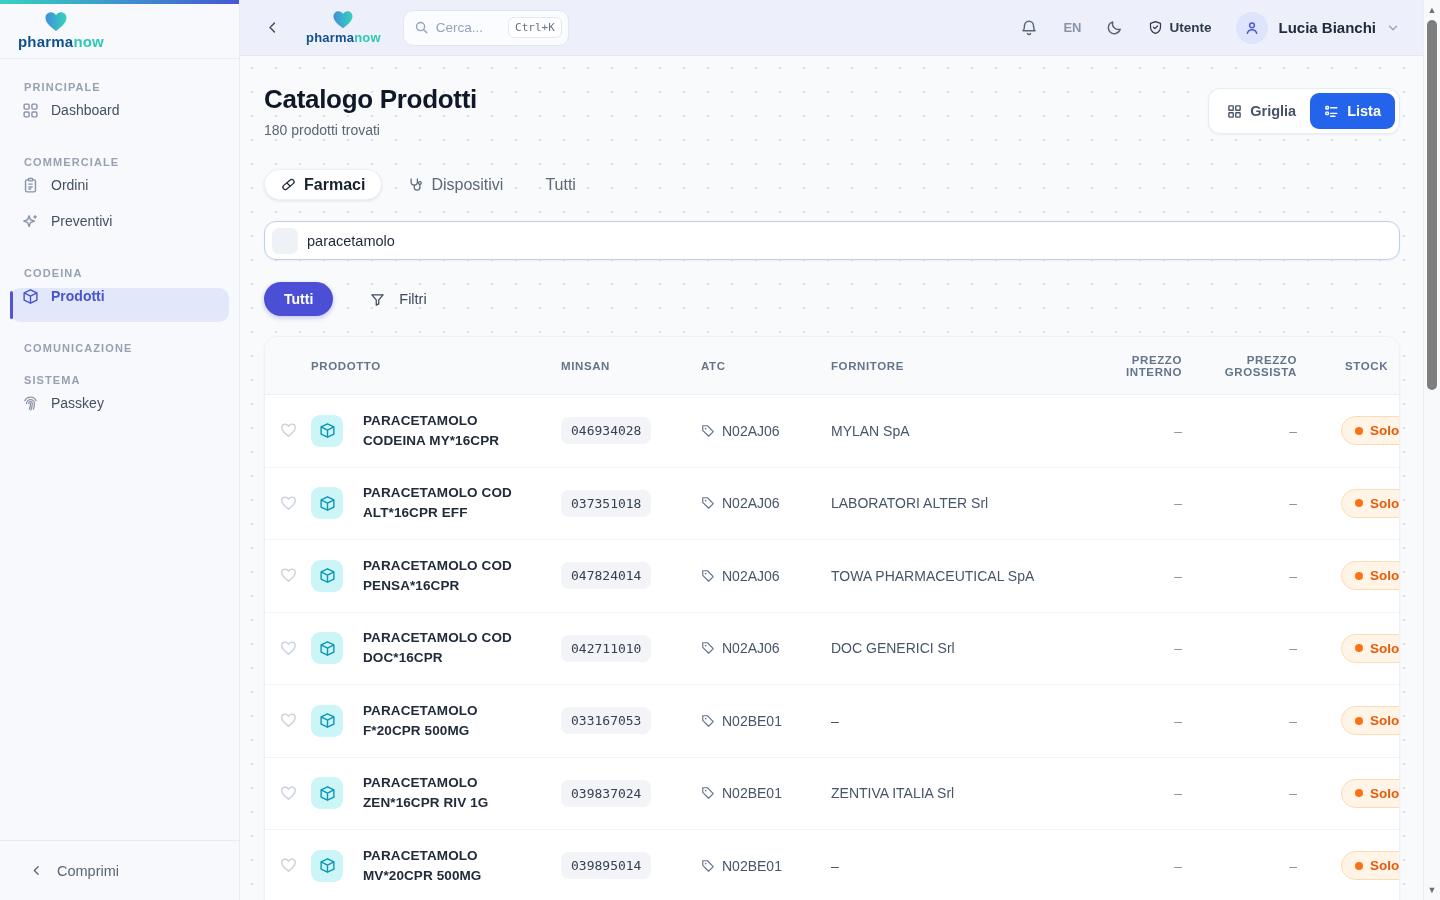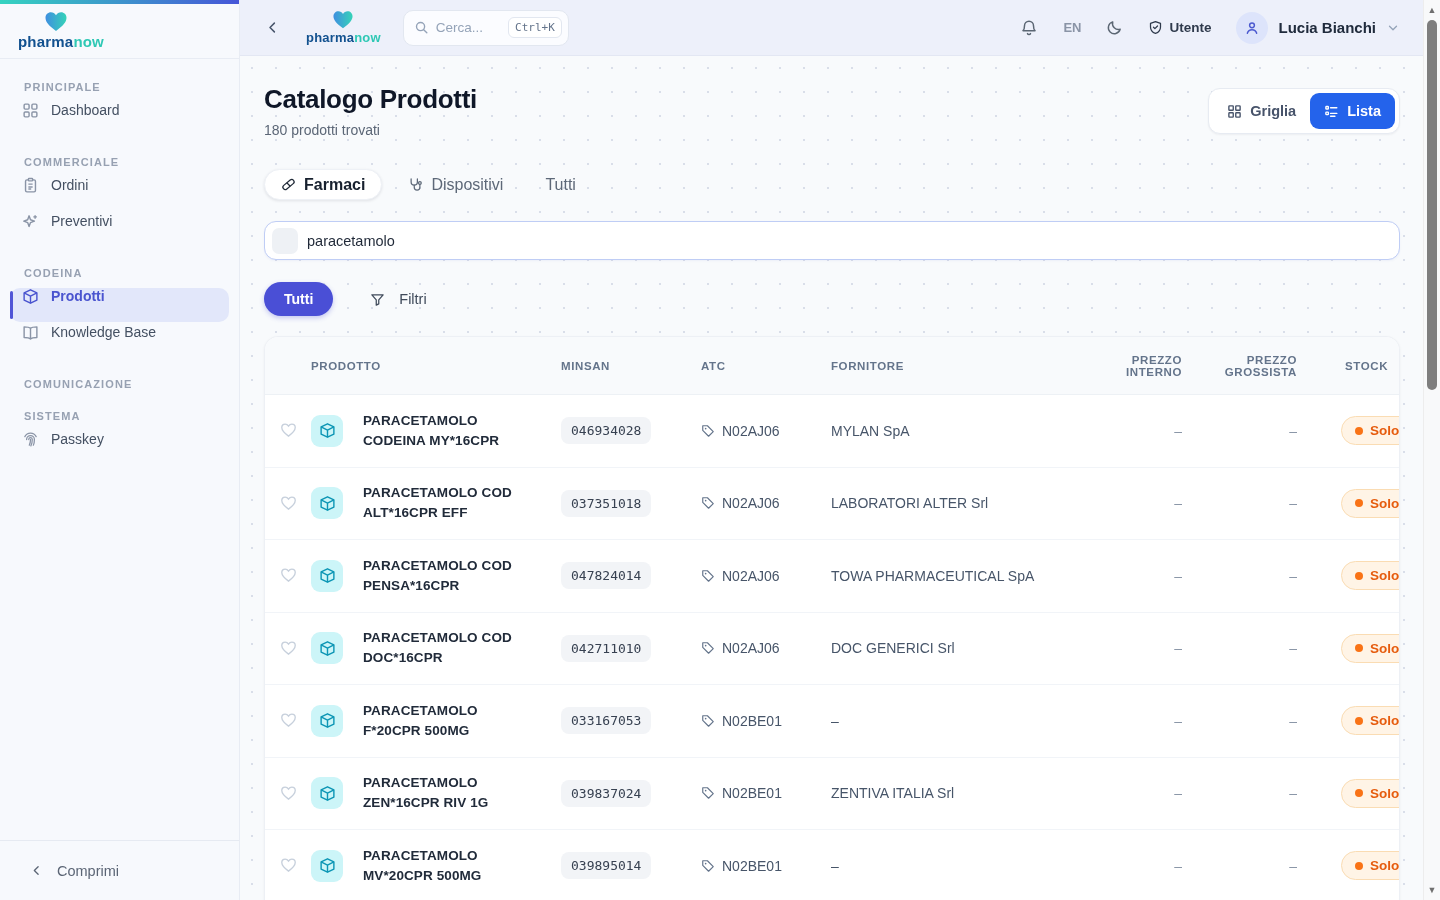--- a/index.html
+++ b/index.html
@@ -153,29 +153,20 @@
 
     <div class="nav-label">CODEINA</div>
     <div class="nav-item active">
       <span class="nicon">
           <svg width="17" height="17" viewBox="0 0 24 24" fill="none" stroke="currentColor" stroke-width="2" stroke-linejoin="round">
             <path d="M12 2.5 L21 7 v10 L12 21.5 L3 17 V7 Z"></path>
             <path d="M3 7 L12 11.5 L21 7 M12 11.5 V21.5"></path>
           </svg>
         </span>
       <span>Prodotti</span>
-    </div>
-    <div class="nav-item">
-      <span class="nicon">
-          <svg width="17" height="17" viewBox="0 0 24 24" fill="none" stroke="currentColor" stroke-width="2" stroke-linejoin="round">
-            <path d="M12 6 C10.5 4.5 8.5 4 3 4 v15 c5.5 0 7.5 .5 9 2 c1.5 -1.5 3.5 -2 9 -2 V4 c-5.5 0 -7.5 .5 -9 2 Z"></path>
-            <path d="M12 6 v15"></path>
-          </svg>
-        </span>
-      <span>Knowledge Base</span>
     </div>
 
     <div class="nav-label">COMUNICAZIONE</div>
 
     <div class="nav-label">SISTEMA</div>
     <div class="nav-item">
       <span class="nicon">
           <svg width="17" height="17" viewBox="0 0 24 24" fill="none" stroke="currentColor" stroke-width="1.8" stroke-linecap="round">
             <path d="M4 8 a9 9 0 0 1 16 0"></path>
             <path d="M6.5 12 a5.5 5.5 0 0 1 11 0 c0 3 -.5 6 -1.5 8"></path>

